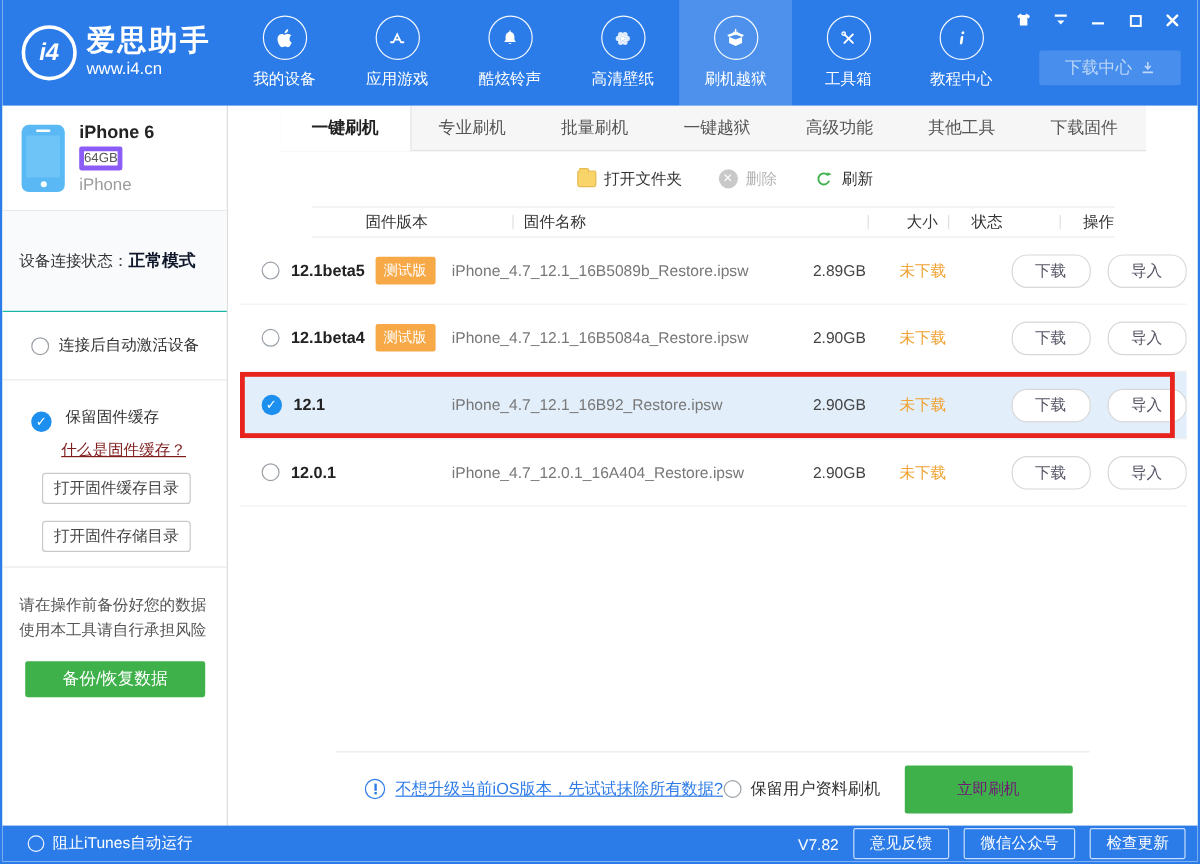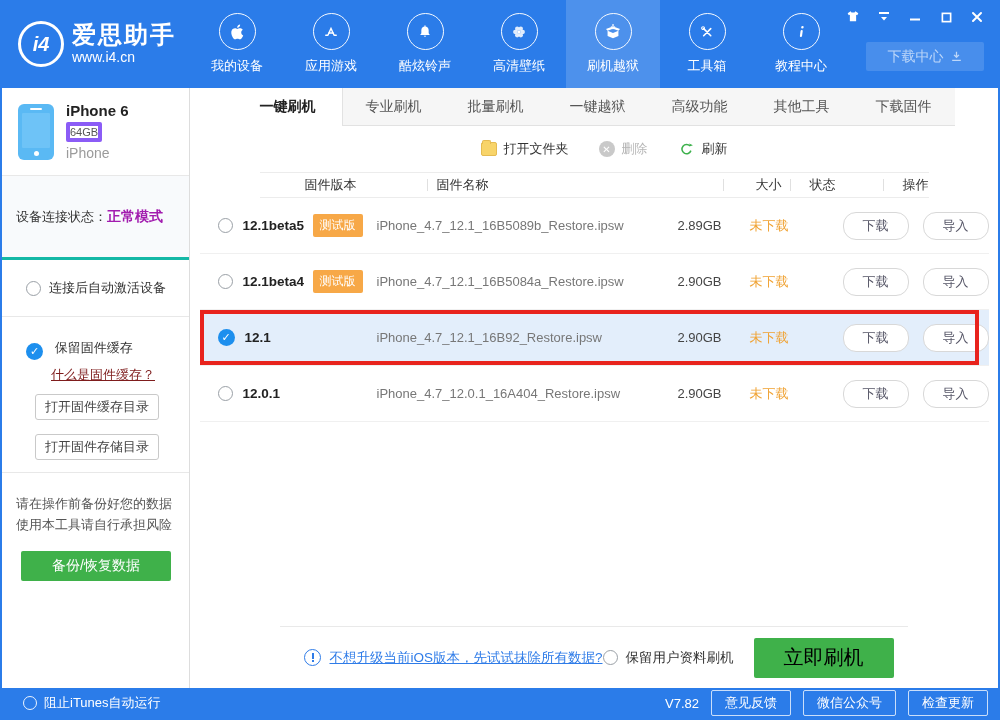--- a/index.html
+++ b/index.html
@@ -28,22 +28,22 @@
   .sidebar { width:188px; flex-shrink:0; border-right:1px solid #ddd; background:#fff; display:flex; flex-direction:column; }
   .sb-device { height:88px; border-bottom:1px solid #e8e8e8; display:flex; align-items:center; padding-left:16px; }
   .phone-icon { width:36px; height:56px; background:#5ab9f4; border-radius:6px; position:relative; flex-shrink:0; }
   .phone-icon .screen { position:absolute; left:4px; right:4px; top:9px; bottom:12px; background:#6ec3f7; border-radius:1px; }
   .phone-icon::before { content:""; position:absolute; top:4px; left:50%; margin-left:-6px; width:12px; height:2px; background:#fff; border-radius:1px; }
   .phone-icon::after { content:""; position:absolute; bottom:4px; left:50%; margin-left:-2.5px; width:5px; height:5px; background:#fff; border-radius:50%; }
   .dev-info { margin-left:12px; }
   .dev-name { font-size:15px; font-weight:bold; color:#222; }
   .dev-cap { display:inline-block; font-size:11px; color:#555; border:4px solid #8b5cf6; border-radius:2px; padding:0 0; margin:3px 0; }
   .dev-model { font-size:14px; color:#9b9b9b; }
-  .sb-status { height:84px; background:#f8fafc; border-bottom:3px solid #14b8a6; display:flex; align-items:center; padding-left:14px; }
-  .green-txt { color:#a21caf; font-weight:bold; font-size:14px; }
+  .sb-status { height:84px; background:#f8fafc; border-bottom:1px solid #14b8a6; display:flex; align-items:center; padding-left:14px; }
+  .green-txt { color:#0f172a; font-weight:bold; font-size:14px; }
   .sb-row { height:57px; border-bottom:1px solid #e8e8e8; display:flex; align-items:center; padding-left:24px; }
   .radio { width:15px; height:15px; border:1.5px solid #9aa0a6; border-radius:50%; background:#fff; flex-shrink:0; cursor:pointer; }
   .sb-row .lbl, .chk-lbl { margin-left:8px; }
   .sb-cache { padding:22px 0 0 24px; height:156px; border-bottom:1px solid #e8e8e8; }
   .check-circle { width:17px; height:17px; background:#1d8fee; border-radius:50%; color:#fff; font-size:11px; display:inline-flex; align-items:center; justify-content:center; vertical-align:-3px; cursor:pointer; }
   .cache-link { display:inline-block; margin:6px 0 10px 25px; color:#7f1d1d; text-decoration:underline; cursor:pointer; }
   .sb-btn { display:block; width:124px; height:26px; margin:0 0 14px 9px; background:#fff; border:1px solid #c9c9c9; border-radius:3px; font-size:13px; color:#444; cursor:pointer; font-family:inherit; }
   .sb-warn { padding:20px 0 0 14px; color:#555; line-height:21px; }
   .green-btn { display:block; width:150px; height:30px; margin:16px 0 0 5px; background:#3fb14a; color:#fff; border:none; border-radius:2px; font-size:14px; cursor:pointer; font-family:inherit; }
 
@@ -82,21 +82,21 @@
   .c-ops { padding-left:20px; display:flex; gap:14px; }
   .op-btn { width:66px; height:28px; background:#fff; border:1px solid #d8d8d8; border-radius:13px; color:#556; font-size:13px; cursor:pointer; font-family:inherit; }
 
   .bottom-actions { height:62px; border-top:1px solid #e9e9e9; display:flex; align-items:center; padding:0 14px 0 24px; flex-shrink:0; }
   .info-circle { width:17px; height:17px; border:1.5px solid #2f7ce8; border-radius:50%; position:relative; flex-shrink:0; }
   .info-circle::before { content:""; position:absolute; left:50%; top:3px; margin-left:-1px; width:2px; height:6px; background:#2f7ce8; }
   .info-circle::after { content:""; position:absolute; left:50%; bottom:3px; margin-left:-1px; width:2px; height:2px; background:#2f7ce8; }
   .tip-link { color:#2f7ce8; text-decoration:underline; margin-left:8px; font-size:13.5px; cursor:pointer; }
   .ba-right { margin-left:auto; display:flex; align-items:center; }
   .ba-right .lbl { margin:0 20px 0 8px; font-size:13.5px; }
-  .flash-btn { width:140px; height:40px; background:#3fb14a; color:#000000; border:none; border-radius:2px; font-size:20px; cursor:pointer; font-family:inherit; }
+  .flash-btn { width:140px; height:40px; background:#3fb14a; color:#701a75; border:none; border-radius:2px; font-size:13px; cursor:pointer; font-family:inherit; }
 
   
   .statusbar { height:30px; background:#2b7ce9; color:#fff; display:flex; align-items:center; flex-shrink:0; }
   .st-left { width:188px; display:flex; align-items:center; padding-left:14px; flex-shrink:0; }
   .st-radio { width:14px; height:14px; border:1.5px solid rgba(255,255,255,.9); border-radius:50%; cursor:pointer; }
   .st-left span { margin-left:7px; }
   .st-right { margin-left:auto; display:flex; align-items:center; gap:12px; padding-right:10px; }
   .st-btn { background:transparent; border:1px solid rgba(255,255,255,.75); border-radius:2px; color:#fff; font-size:13px; padding:3px 13px; cursor:pointer; font-family:inherit; }
   svg { display:block; }
 </style>

